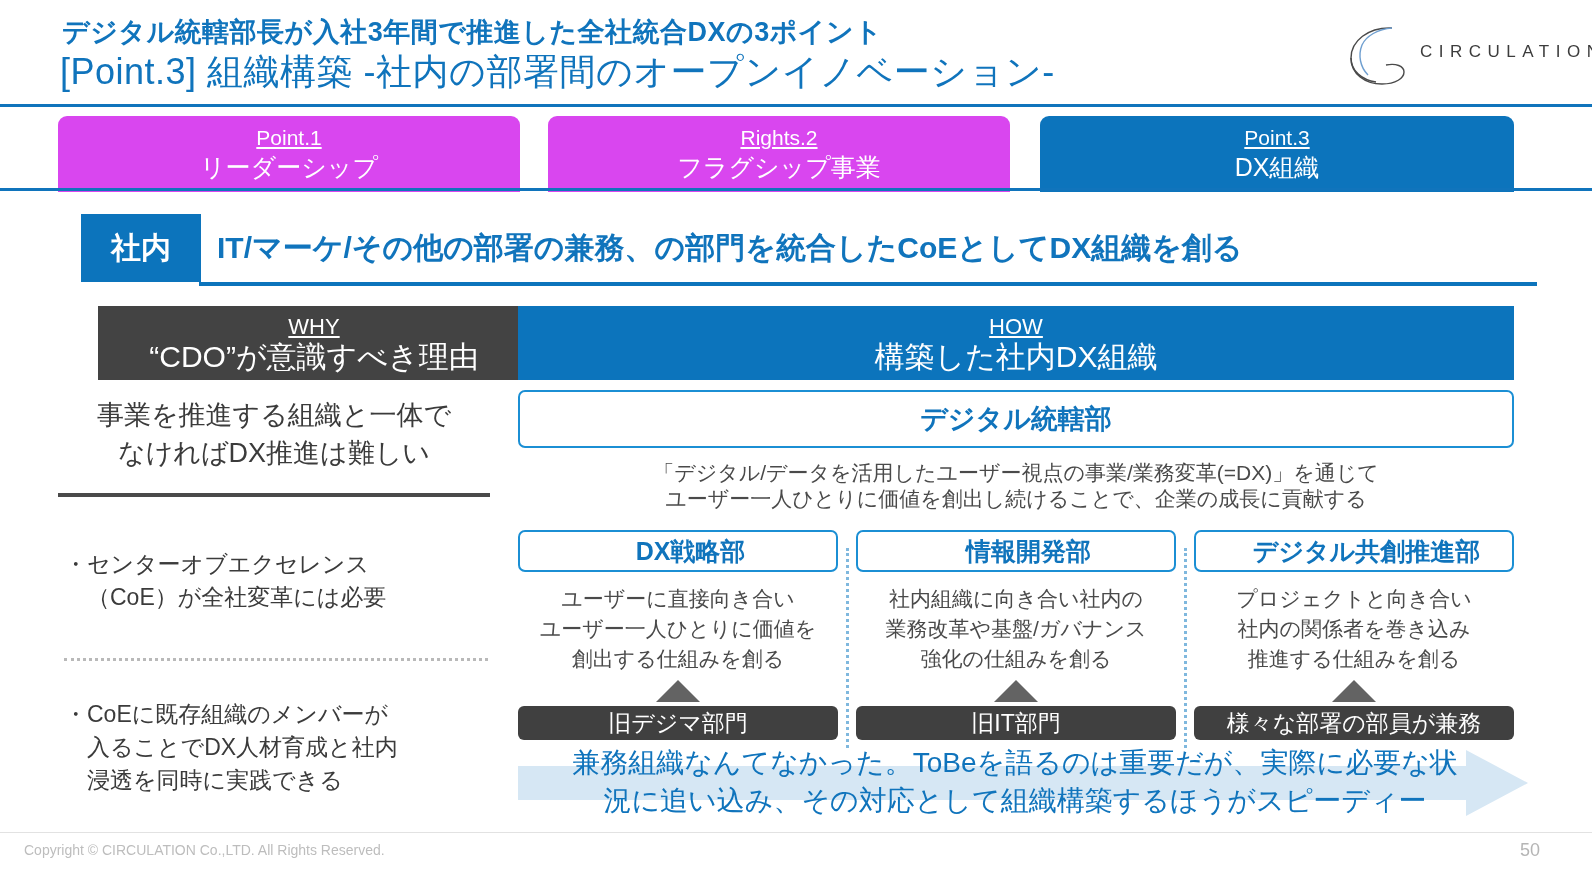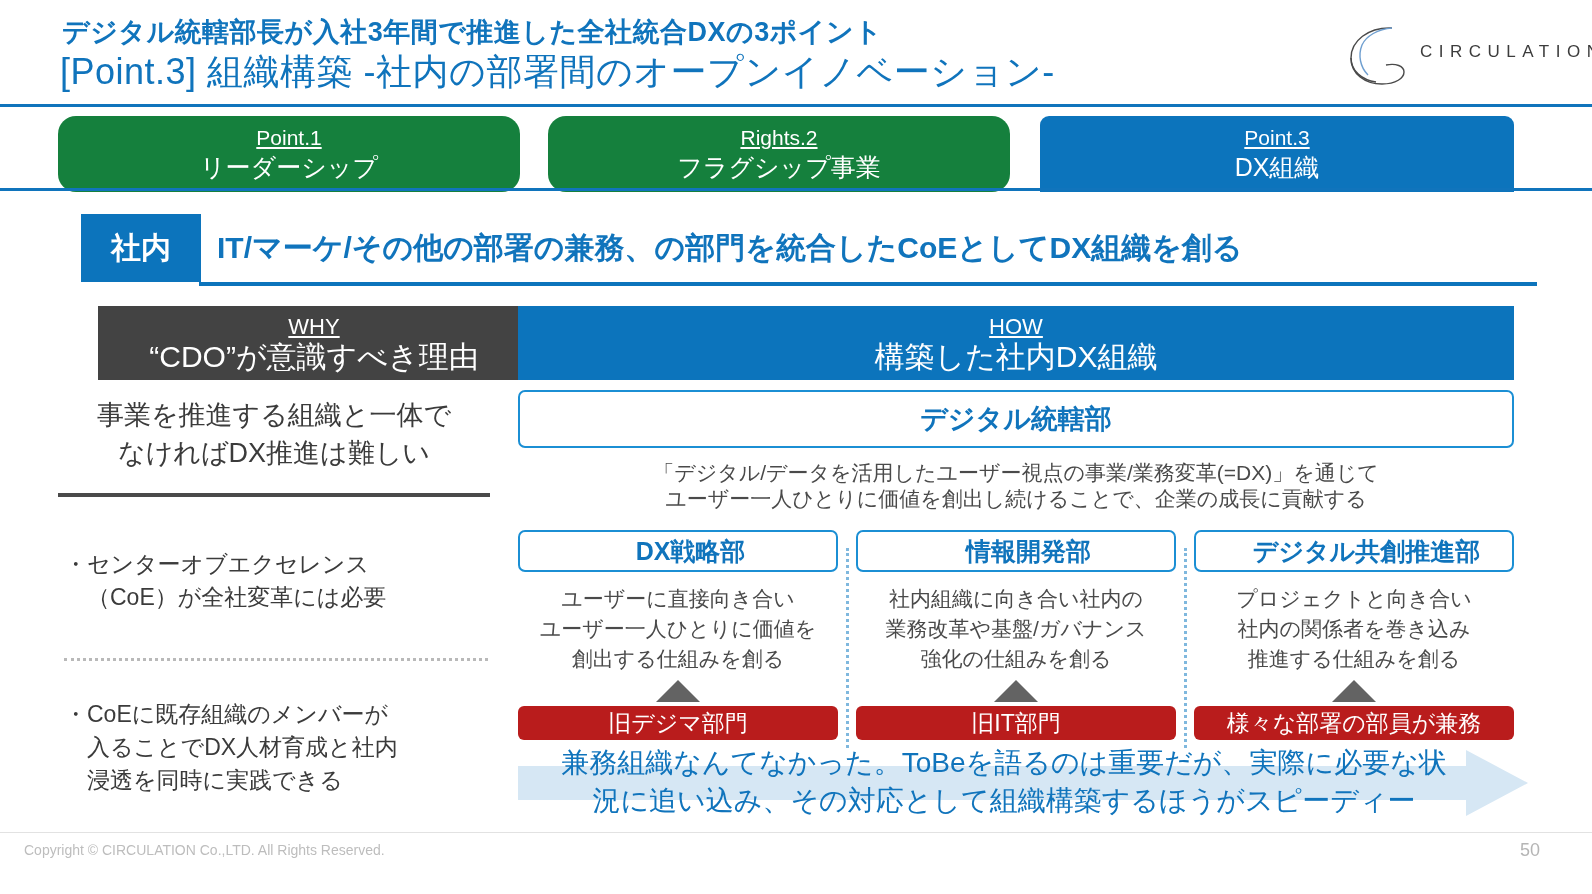--- a/index.html
+++ b/index.html
@@ -38,21 +38,21 @@
 
   
   .tabs{position:absolute;left:58px;top:116px;width:1456px;height:76px;}
   .tab{
     position:absolute;top:0;height:76px;
     border-radius:9px 9px 0 0;
     text-align:center;color:#ffffff;
     display:flex;flex-direction:column;align-items:center;justify-content:flex-start;
     padding-top:9px;box-sizing:border-box;
   }
-  .tab.inactive{background:#15803d;border-radius:18px;}
+  .tab.inactive{background:#d946ef;}
   .tab.active{background:#0C74BC;}
   .tab-num{font-size:21px;line-height:26px;text-decoration:underline;}
   .tab-label{font-size:25px;line-height:32px;font-weight:400;}
   #tab1{left:0;width:462px;}
   #tab2{left:490px;width:462px;}
   #tab3{left:982px;width:474px;}
 
   
   .secbar{position:absolute;left:58px;top:214px;width:1456px;height:68px;margin-left:23px;}
   .secbar-tag{
@@ -135,38 +135,38 @@
     margin-top:12px;text-align:center;
     font-size:21px;line-height:30px;color:#4a4a4a;white-space:pre-line;
   }
   .arrow-up{
     margin:6px auto 0 auto;width:0;height:0;
     border-left:22px solid transparent;border-right:22px solid transparent;
     border-bottom:22px solid #636363;
   }
   .legacy{
     margin-top:4px;width:100%;height:34px;box-sizing:border-box;
-    background:#b91c1c;border-radius:6px;color:#fff;
+    background:#404040;border-radius:6px;color:#fff;
     display:flex;align-items:center;justify-content:center;
     font-size:23px;white-space:nowrap;
   }
 
   
   .banner{position:absolute;left:518px;top:748px;width:1010px;height:70px;}
   .banner-bar{
     position:absolute;left:0;top:18px;width:948px;height:34px;
     background:#D6E7F4;
   }
   .banner-tip{
     position:absolute;left:948px;top:2px;width:0;height:0;
     border-top:33px solid transparent;border-bottom:33px solid transparent;
     border-left:62px solid #D6E7F4;
   }
   .banner-text{
-    position:absolute;left:1px;top:-4px;width:970px;text-align:center;
+    position:absolute;left:12px;top:-4px;width:970px;text-align:center;
     font-size:28px;line-height:38px;color:#1074BC;font-weight:400;
     white-space:pre-line;
   }
 
   
   .foot-rule{position:absolute;left:0;top:832px;width:1592px;height:1px;background:#e2e2e2;}
   .copyright{
     position:absolute;left:24px;top:842px;font-size:14px;color:#bdbdbd;
   }
   .pagenum{

